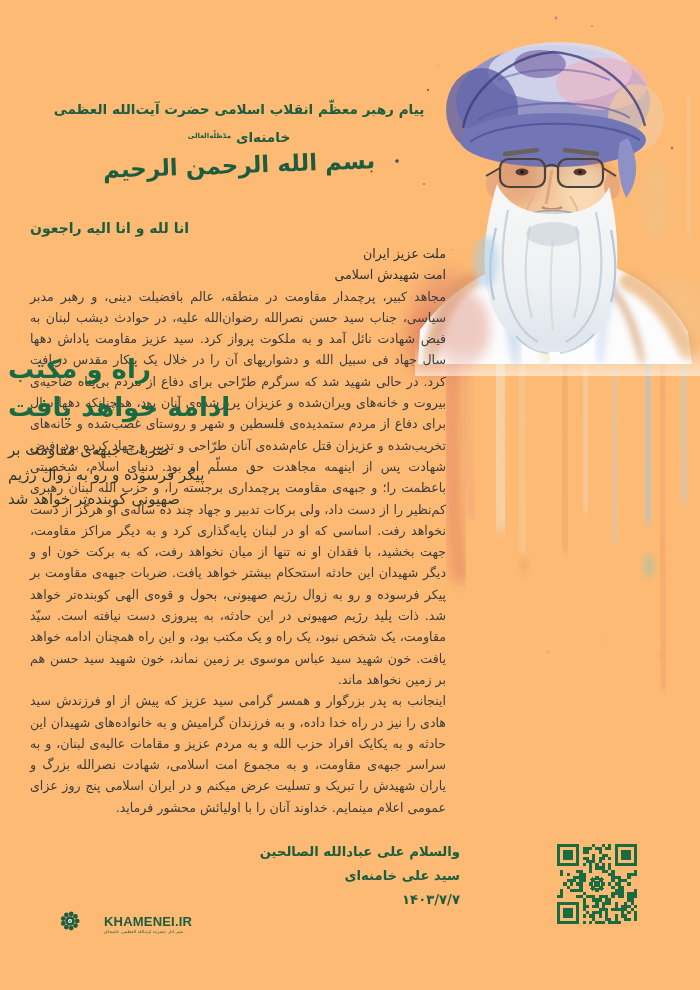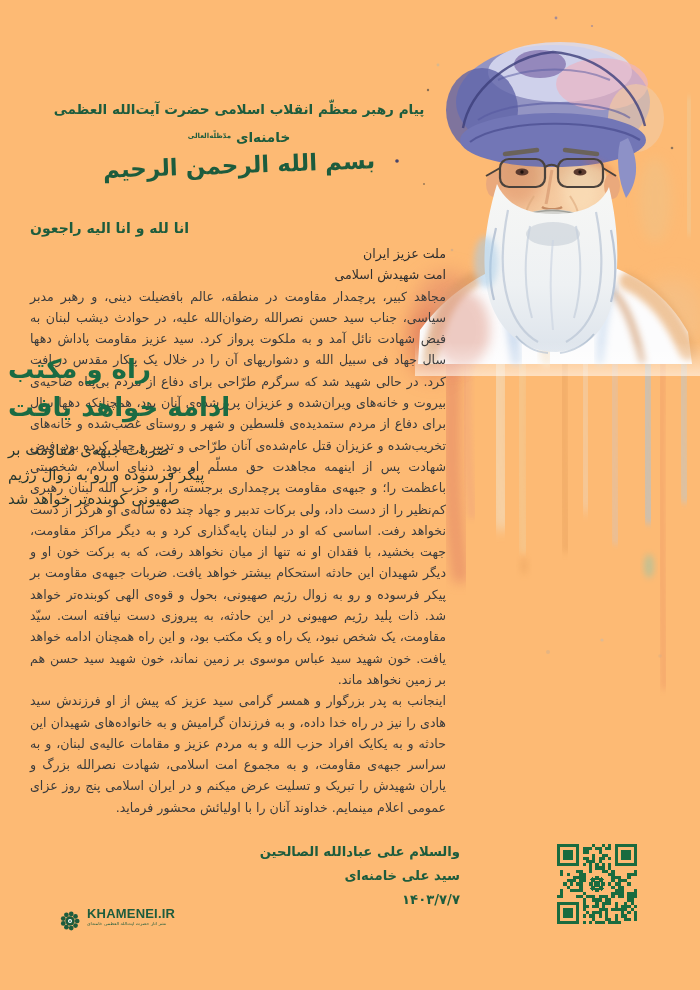--- a/index.html
+++ b/index.html
@@ -57,21 +57,21 @@
   
   .signature{
     position:absolute;right:240px;top:840px;
     text-align:right;color:#1d5c3d;font-weight:bold;
     font-size:13.2px;line-height:24px;
   }
 
   
   .logo{
     position:absolute;left:56px;bottom:55px;
-    display:flex;align-items:flex-start;gap:3px;direction:ltr;
+    display:flex;align-items:flex-end;gap:20px;direction:ltr;
   }
   .logo-txt{display:flex;flex-direction:column;line-height:1;}
   .logo-name{
     font-family:"Liberation Sans", sans-serif;
     font-weight:bold;font-size:13px;color:#1d5c3d;letter-spacing:0.2px;
   }
   .logo-tagline{
     font-size:5px;color:#1d5c3d;white-space:nowrap;
     transform:scale(0.92,0.85);transform-origin:left top;
     margin-top:2px;max-width:86px;overflow:hidden;

